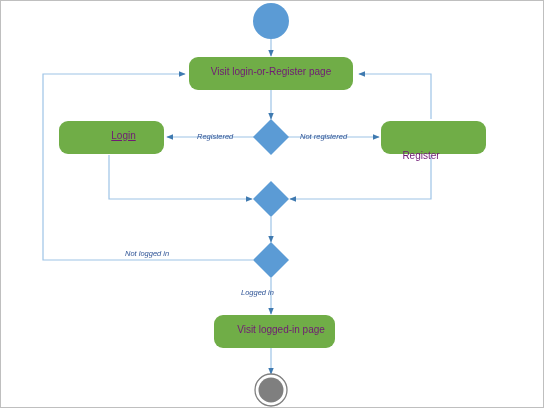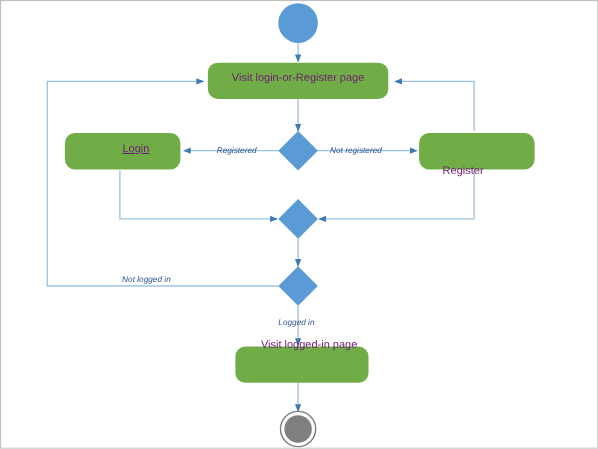--- a/index.html
+++ b/index.html
@@ -106,23 +106,23 @@
       <circle cx="270" cy="389" r="12.5" fill="#7f7f7f"></circle>
     </g>
   </svg>
 
   <div class="node-label" style="left:188px; top:66px; width:164px;">Visit login-or-Register page</div>
 
   <div class="node-label" style="left:70px; top:130px; width:105px;text-decoration:underline;">Login</div>
 
   <div class="node-label" style="left:371px; top:130px; width:98px;margin-top:20px;">Register</div>
 
-  <div class="node-label" style="left:213px; top:308px; width:134px;text-align:center;">Visit logged-in page</div>
+  <div class="node-label" style="left:213px; top:324px; width:134px;text-align:center;">Visit logged-in page</div>
 
   <div class="edge-label" style="left:196px; top:132px;">Registered</div>
 
   <div class="edge-label" style="left:299px; top:132px;">Not registered</div>
 
-  <div class="edge-label" style="left:110px; top:249px;">Not logged in</div>
+  <div class="edge-label" style="left:124px; top:249px;">Not logged in</div>
 
-  <div class="edge-label" style="left:252px; top:288px;">Logged in</div>
+  <div class="edge-label" style="left:240px; top:288px;">Logged in</div>
 
 </div>
 
 </body></html>

